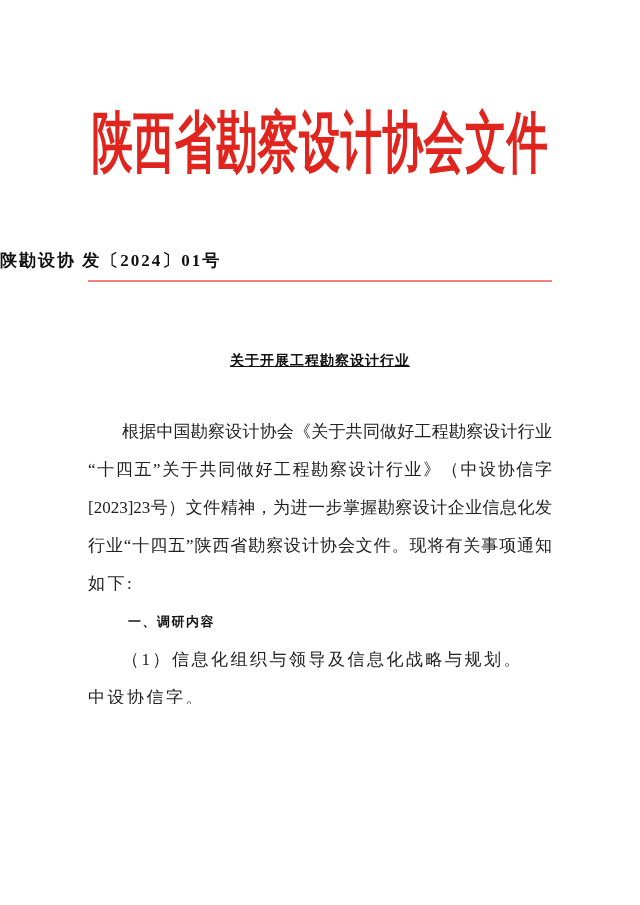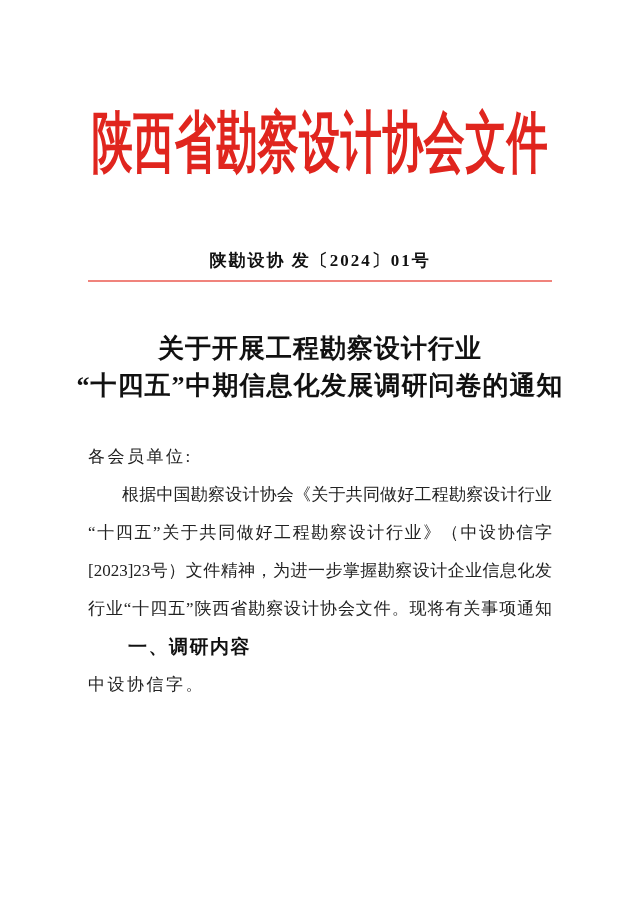--- a/index.html
+++ b/index.html
@@ -32,93 +32,94 @@
     letter-spacing: 0.5px;
     color: var(--red-title, #e0251e);
     transform: scaleY(1.62);
     transform-origin: center;
     white-space: nowrap;
     font-family: "Liberation Serif", "DejaVu Serif", serif;
   }
   
   .doc-no {
     margin-top: 52px;
-    text-align: center;
+    text-align: left;
     font-size: 17px;
     line-height: 22px;
     font-weight: bold;
     letter-spacing: 2px;
     color: #111111;
   }
   
   .divider {
     width: 464px;
     height: 2px;
     margin: 8px auto 0 auto;
     background: var(--divider, #f0837c);
   }
   
   .notice-title {
-    margin-top: 48px;
+    margin-top: 60px;
     text-align: center;
     font-weight: bold;
-    font-size: 26px;
+    font-size: 14px;
     line-height: 37px;
     letter-spacing: 1px;
     color: #111111;
+    text-decoration: underline;
   }
   
   .body-col {
     width: 464px;
     margin: 34px auto 0 auto;
     font-size: 17px;
     line-height: 38px;
     color: #222222;
   }
   .bl { white-space: nowrap; }
   .bl.fill {
     white-space: normal;
     text-align: justify;
     text-align-last: justify;
   }
   .bl.ls { letter-spacing: 2.5px; }
   .bl.ind { text-indent: 2em; }
   .bl.heading {
     font-family: "Liberation Sans", "DejaVu Sans", sans-serif;
     font-weight: bold;
-    font-size: 19px;
+    font-size: 13px;
     letter-spacing: 1.5px;
     padding-left: 40px;
     color: #111111;
   }
 </style>
 </head>
 <body>
 
 <div class="page">
 
   <h1 class="red-head">
     <span class="stretch">陕西省勘察设计协会文件</span>
   </h1>
 
   <div class="doc-no">陕勘设协 发〔2024〕01号</div>
 
   <div class="divider"></div>
 
   <div class="notice-title">
     <div>关于开展工程勘察设计行业</div>
-    <div>“十四五”中期信息化发展调研问卷的通知</div>
   </div>
 
   <div class="body-col">
-    <div class="bl ls">各会员单位:</div>
 
     <div class="bl fill ind">根据中国勘察设计协会《关于共同做好工程勘察设计行业</div>
     <div class="bl fill">“十四五”关于共同做好工程勘察设计行业》（中设协信字</div>
     <div class="bl fill">[2023]23号）文件精神，为进一步掌握勘察设计企业信息化发</div>
     <div class="bl fill">行业“十四五”陕西省勘察设计协会文件。现将有关事项通知</div>
+    <div class="bl ls">如下:</div>
 
     <div class="bl heading">一、调研内容</div>
 
+    <div class="bl ls ind">（1）信息化组织与领导及信息化战略与规划。</div>
     <div class="bl ls">中设协信字。</div>
   </div>
 
 </div>
 
 </body></html>

